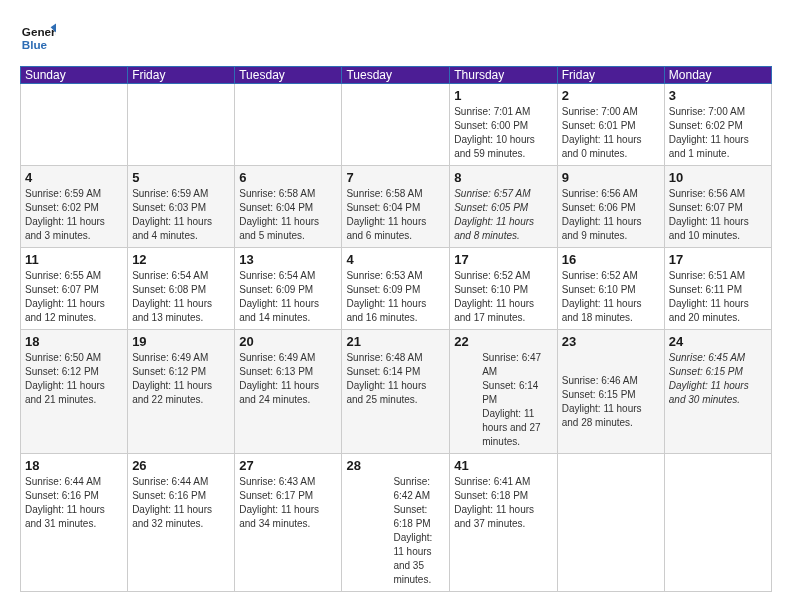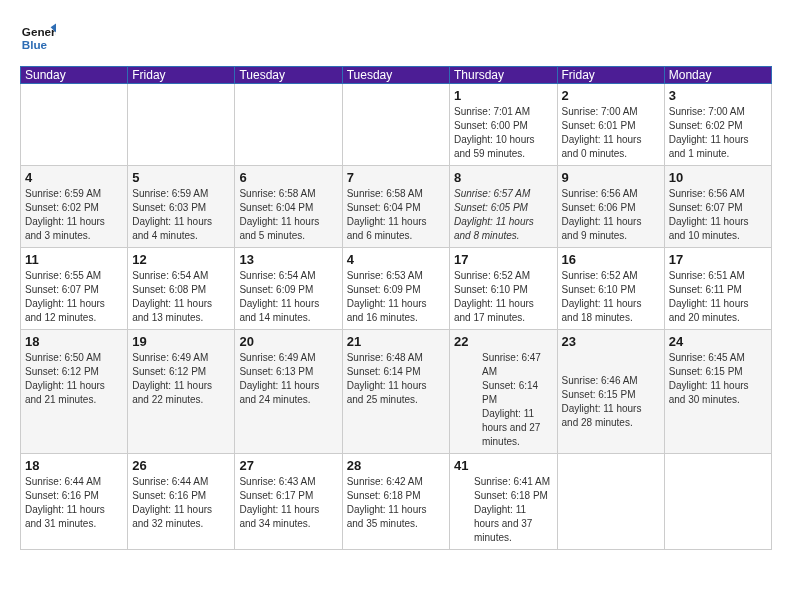--- a/index.html
+++ b/index.html
@@ -251,21 +251,21 @@
 Daylight: 11 hours and 27 minutes.</div>
         </td>
         <td>
           <div class="day-number">23</div>
           <div class="day-info" style="white-space: pre-line; margin-top: 25px;">Sunrise: 6:46 AM
 Sunset: 6:15 PM
 Daylight: 11 hours and 28 minutes.</div>
         </td>
         <td>
           <div class="day-number">24</div>
-          <div class="day-info" style="white-space: pre-line;">Sunrise: 6:45 AM
+          <div class="day-info" style="white-space: pre-line; font-style: italic;">Sunrise: 6:45 AM
 Sunset: 6:15 PM
 Daylight: 11 hours and 30 minutes.</div>
         </td>
       </tr>
       <tr>
         <td>
           <div class="day-number">18</div>
           <div class="day-info" style="white-space: pre-line;">Sunrise: 6:44 AM
 Sunset: 6:16 PM
 Daylight: 11 hours and 31 minutes.</div>
@@ -277,27 +277,27 @@
 Daylight: 11 hours and 32 minutes.</div>
         </td>
         <td>
           <div class="day-number">27</div>
           <div class="day-info" style="white-space: pre-line;">Sunrise: 6:43 AM
 Sunset: 6:17 PM
 Daylight: 11 hours and 34 minutes.</div>
         </td>
         <td>
           <div class="day-number">28</div>
-          <div class="day-info" style="white-space: pre-line;">Sunrise: 6:42 AM
+          <div class="day-info" style="white-space: pre-line; margin-left: 47px;">Sunrise: 6:42 AM
 Sunset: 6:18 PM
 Daylight: 11 hours and 35 minutes.</div>
         </td>
         <td>
           <div class="day-number">41</div>
-          <div class="day-info" style="white-space: pre-line; margin-left: 20px;">Sunrise: 6:41 AM
+          <div class="day-info" style="white-space: pre-line;">Sunrise: 6:41 AM
 Sunset: 6:18 PM
 Daylight: 11 hours and 37 minutes.</div>
         </td>
         <td class="empty-cell"></td>
         <td class="empty-cell"></td>
       </tr>
     </tbody>
 </table>
 
 </body></html>

